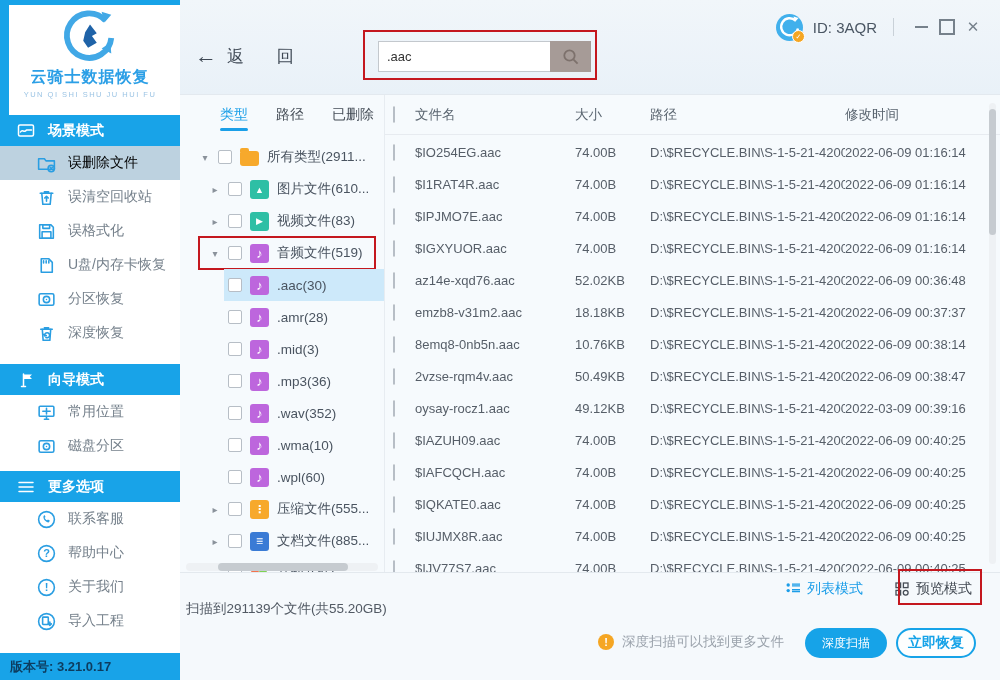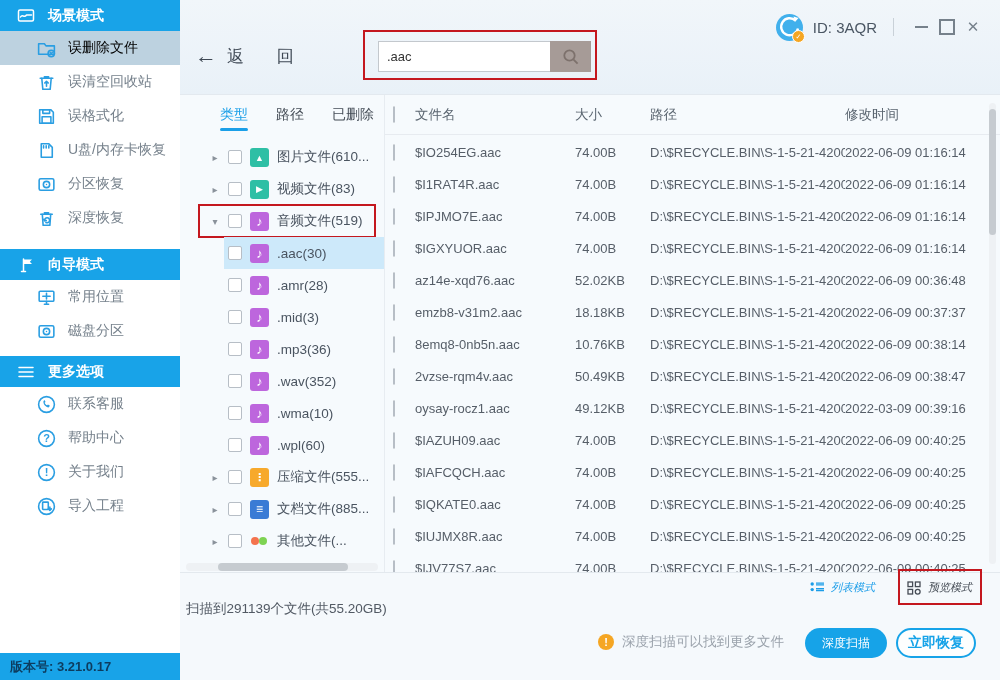--- a/index.html
+++ b/index.html
@@ -97,39 +97,49 @@
   .col-name  { width:160px; flex:none; white-space:nowrap; overflow:hidden; }
   .col-size  { width:75px; flex:none; }
   .col-path  { width:195px; flex:none; white-space:nowrap; overflow:hidden; }
   .col-time  { flex:1; white-space:nowrap; overflow:hidden; }
   .vscroll-track { position:absolute; right:4px; top:8px; bottom:8px; width:7px; background:#eef1f4; border-radius:4px; }
   .vscroll-thumb { position:absolute; right:4px; top:14px; width:7px; height:126px; background:#c6cbd0; border-radius:4px; cursor:pointer; }
 
   
   .bottombar { position:absolute; left:0; bottom:0; right:0; height:108px; background:#f5f9fc; border-top:1px solid #e3e9ee; }
   .mode-toggles { position:absolute; top:7px; right:28px; display:flex; gap:32px; align-items:center; }
-  .mode { display:flex; align-items:center; gap:6px; font-size:11px; cursor:pointer;font-style:italic; }
+  .mode { display:flex; align-items:center; gap:6px; font-size:14px; cursor:pointer; }
   .mode.list { color:#1b9de8; }
   .mode.preview { color:#454c55; }
   .mode .micon { width:15px; height:14px; display:flex; }
   .preview-annotation { position:absolute; top:-4px; right:18px; width:84px; height:36px; border:2px solid #c4171e; z-index:6; pointer-events:none; }
   .scan-status { position:absolute; left:6px; top:27px; font-size:13.5px; color:#525a64; }
   .export-btn { position:absolute; left:30px; top:54px; width:150px; height:31px; border-radius:16px; background:#16a3e8; color:#fff; font-size:14.5px; border:none; cursor:pointer; font-family:inherit; }
   .hint-zone { position:absolute; left:418px; top:60px; display:flex; align-items:center; gap:8px; }
   .warn-icon { width:16px; height:16px; border-radius:50%; background:#f5a623; color:#fff; font-size:11px; font-weight:bold; text-align:center; line-height:16px; flex:none; }
   .hint-text { font-size:13.5px; color:#9aa2ab; }
   .deep-btn { position:absolute; left:625px; top:55px; width:82px; height:30px; border-radius:15px; background:#16a3e8; color:#fff; font-size:12px; border:none; cursor:pointer; font-family:inherit; }
   .recover-btn { position:absolute; left:716px; top:55px; width:80px; height:30px; border-radius:15px; background:#fdfefe; color:#16a3e8; font-size:14px; border:2px solid #16a3e8; cursor:pointer; font-family:inherit; font-weight:bold; }
 </style>
 </head>
 <body>
 
 <div id="app">
 
   <div class="sidebar">
+    <div class="logo-area">
+      <svg class="logo-mark" viewBox="0 0 60 60">
+        <path d="M46 13 A23 23 0 1 0 52 31" stroke="#41a8e6" stroke-width="6" fill="none"></path>
+        <path d="M42 4 l10 3 -7 8 z" fill="#41a8e6"></path>
+        <path d="M51 36 l1 11 -10 -5 z" fill="#41a8e6"></path>
+        <path d="M30 17 l7 9 -5 3 5 7 -9 5 -5 -7 2 -9 z" fill="#1f63a8"></path>
+      </svg>
+      <div class="logo-title">云骑士数据恢复</div>
+      <div class="logo-sub">YUN QI SHI SHU JU HUI FU</div>
+    </div>
 
     <div>
 
         <div class="section">
           <div class="sec-header">
             <span class="sicon">
               <svg viewBox="0 0 20 20">
                 <rect x="2.5" y="4" width="15" height="11" rx="1.5" stroke="currentColor" fill="none" stroke-width="1.5" stroke-linecap="round" stroke-linejoin="round"></rect>
                 <path d="M4.5 11 C6.5 7.5 8 12.5 10.5 9 L15.5 9" stroke="currentColor" fill="none" stroke-width="1.5" stroke-linecap="round" stroke-linejoin="round"></path>
               </svg>
@@ -340,20 +350,26 @@
         <div class="tree-tabs">
 
             <div class="tab active">类型</div>
 
             <div class="tab">路径</div>
 
             <div class="tab">已删除</div>
           </div>
         <div class="tree-rows">
 
+            <div class="tree-row lv0 caret-open">
+              <span class="caret"></span>
+              <span class="cbx"></span>
+              <span class="ti folder-icon"></span>
+              <span>所有类型(2911...</span>
+            </div>
 
             <div class="tree-row lv1 caret-closed">
               <span class="caret"></span>
               <span class="cbx"></span>
               <span class="ti image-file-icon"></span>
               <span>图片文件(610...</span>
             </div>
 
             <div class="tree-row lv1 caret-closed">
               <span class="caret"></span>

